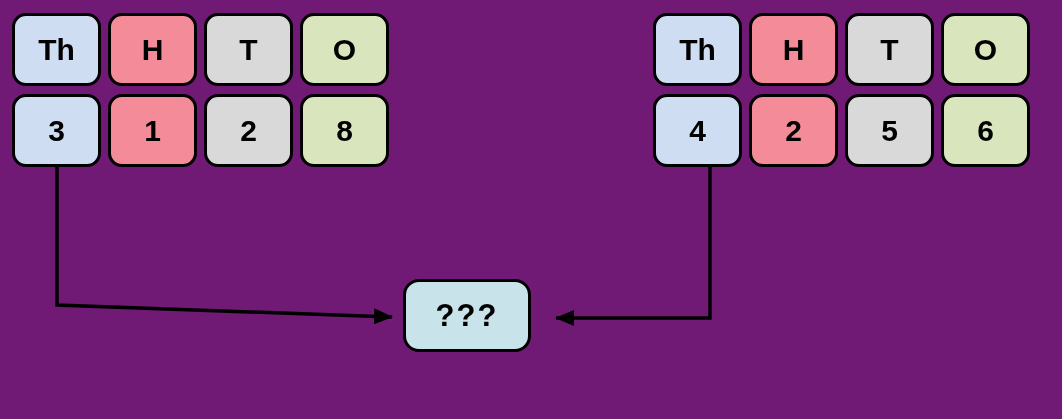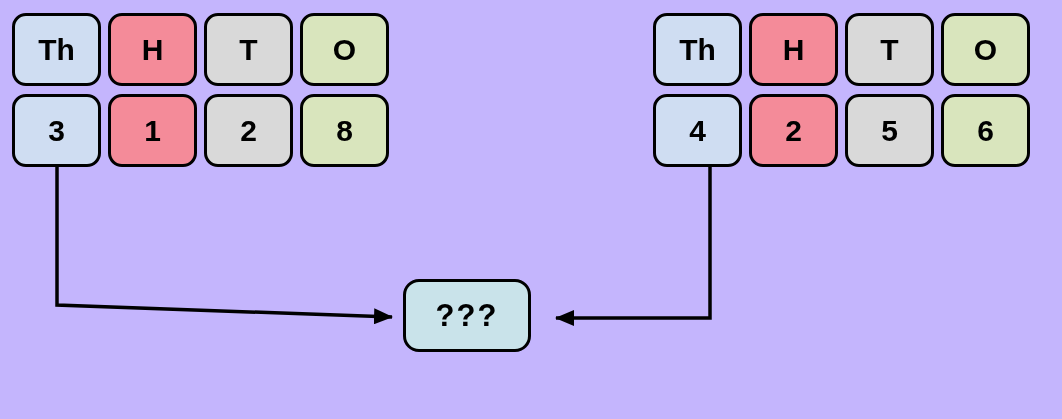--- a/index.html
+++ b/index.html
@@ -52,21 +52,21 @@
     position: absolute;
     left: 0; top: 0;
     width: 1062px;
     height: 419px;
     pointer-events: none;
   }
 </style>
 </head>
 <body>
 
-<div class="canvas" style="background-color: #c4b5fd;">
+<div class="canvas" style="background-color: #701a75;">
 
   <div class="pv-table left">
     <div class="cell" style="background-color: rgb(207, 221, 242);">Th</div>
     <div class="cell" style="background-color: rgb(244, 139, 153);">H</div>
     <div class="cell" style="background-color: rgb(217, 217, 217);">T</div>
     <div class="cell" style="background-color: rgb(217, 229, 189);">O</div>
     <div class="cell" style="background-color: rgb(207, 221, 242);">3</div>
     <div class="cell" style="background-color: rgb(244, 139, 153);">1</div>
     <div class="cell" style="background-color: rgb(217, 217, 217);">2</div>
     <div class="cell" style="background-color: rgb(217, 229, 189);">8</div>

